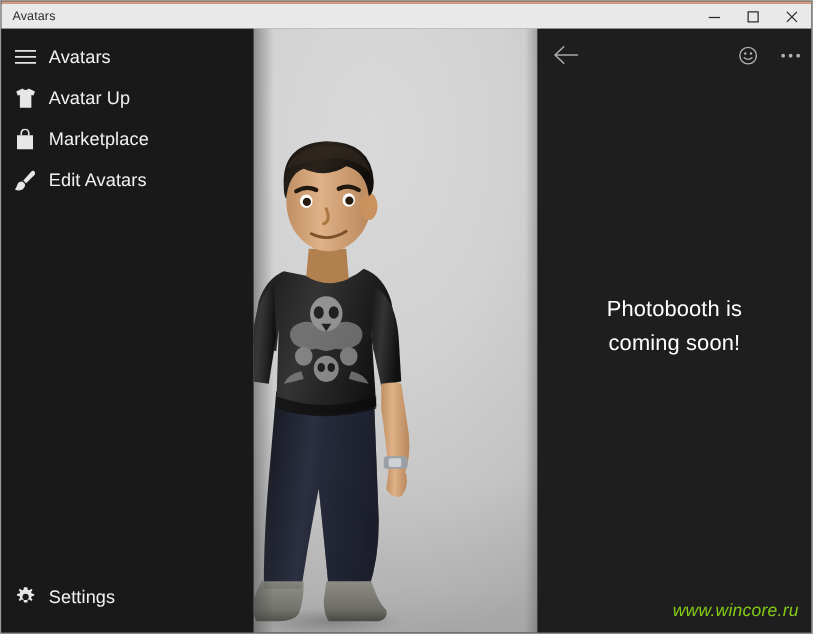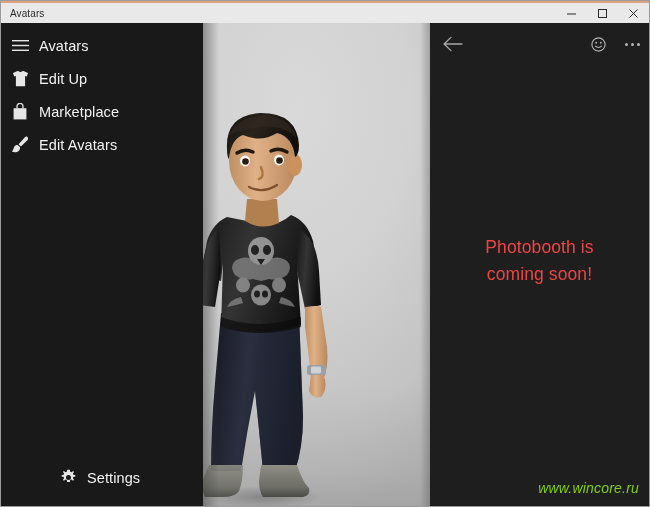--- a/index.html
+++ b/index.html
@@ -106,21 +106,20 @@
     color: #f2f2f2;
     font-weight: 300;
     letter-spacing: 0.1px;
     white-space: nowrap;
   }
   .sidebar-footer {
     position: absolute;
     bottom: 12px;
     left: 0;
     width: 202px;
-    margin-left: 48px;
   }
 
   
   .avatar-stage {
     position: relative;
     width: 227px;
     flex: 0 0 227px;
     height: 483px;
     overflow: hidden;
     background:
@@ -197,21 +196,21 @@
     width: 100%; height: 100%;
     display: flex;
     align-items: center;
     justify-content: center;
     padding-bottom: 8px;
     box-sizing: border-box;
   }
   .pane-message-text {
     font-size: 17.5px;
     line-height: 1.52;
-    color: #ef4444;
+    color: #ffffff;
     font-weight: 300;
     text-align: center;
     max-width: 145px;
     letter-spacing: 0.1px;
   }
   .watermark {
     position: absolute;
     right: 10px;
     bottom: 10px;
     font-size: 14px;
@@ -266,21 +265,21 @@
           <span class="nav-label">Avatars</span>
         </div>
 
 
         <div class="nav-item">
           <span class="nav-icon">
             <svg width="17" height="17" viewBox="0 0 17 17" aria-hidden="true">
               <path d="M6.1 0.8 L1 3.1 L2.2 6.4 L3.9 5.9 L3.9 16.2 L13.1 16.2 L13.1 5.9 L14.8 6.4 L16 3.1 L10.9 0.8 C10.4 2.3 6.6 2.3 6.1 0.8 Z" fill="currentColor"></path>
             </svg>
           </span>
-          <span class="nav-label">Edit Up</span>
+          <span class="nav-label">Avatar Up</span>
         </div>
 
         <div class="nav-item">
           <span class="nav-icon">
             <svg width="16" height="17" viewBox="0 0 16 17" aria-hidden="true">
               <path d="M5 5.2 V3.4 a3 3 0 0 1 6 0 V5.2" fill="none" stroke="currentColor" stroke-width="1.3"></path>
               <rect x="1.6" y="5.2" width="12.8" height="11.2" fill="currentColor"></rect>
             </svg>
           </span>
           <span class="nav-label">Marketplace</span>

